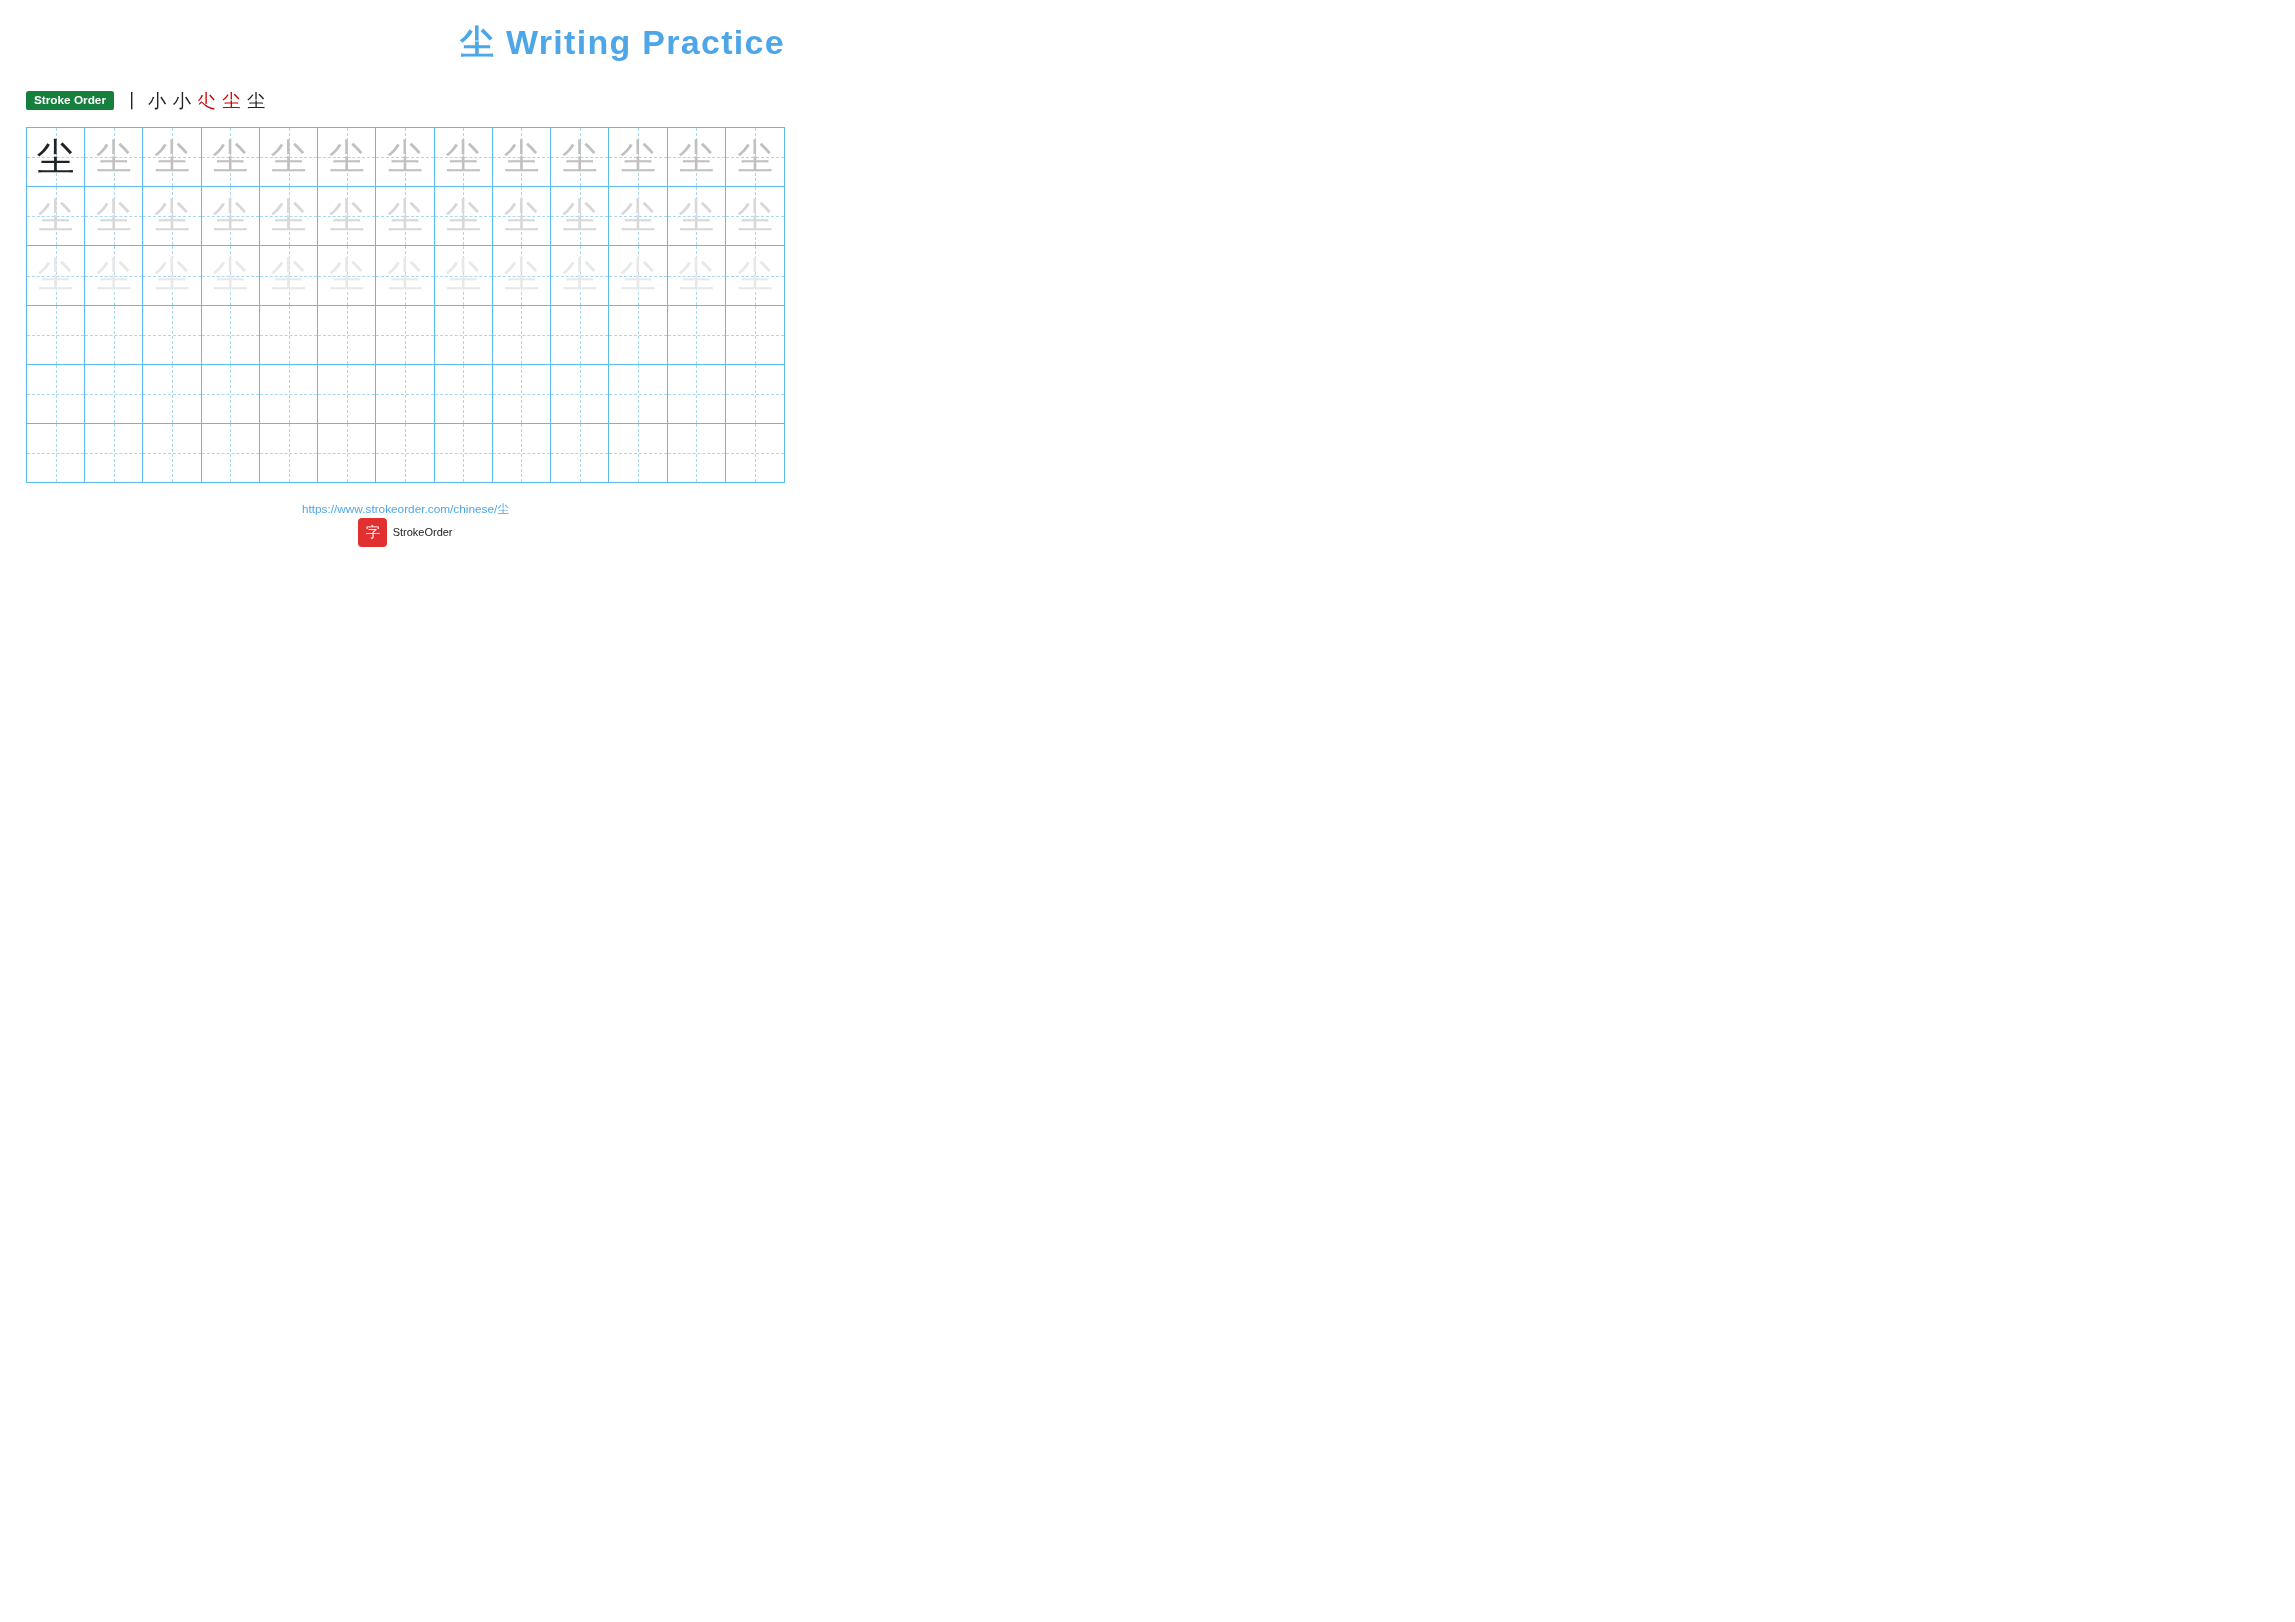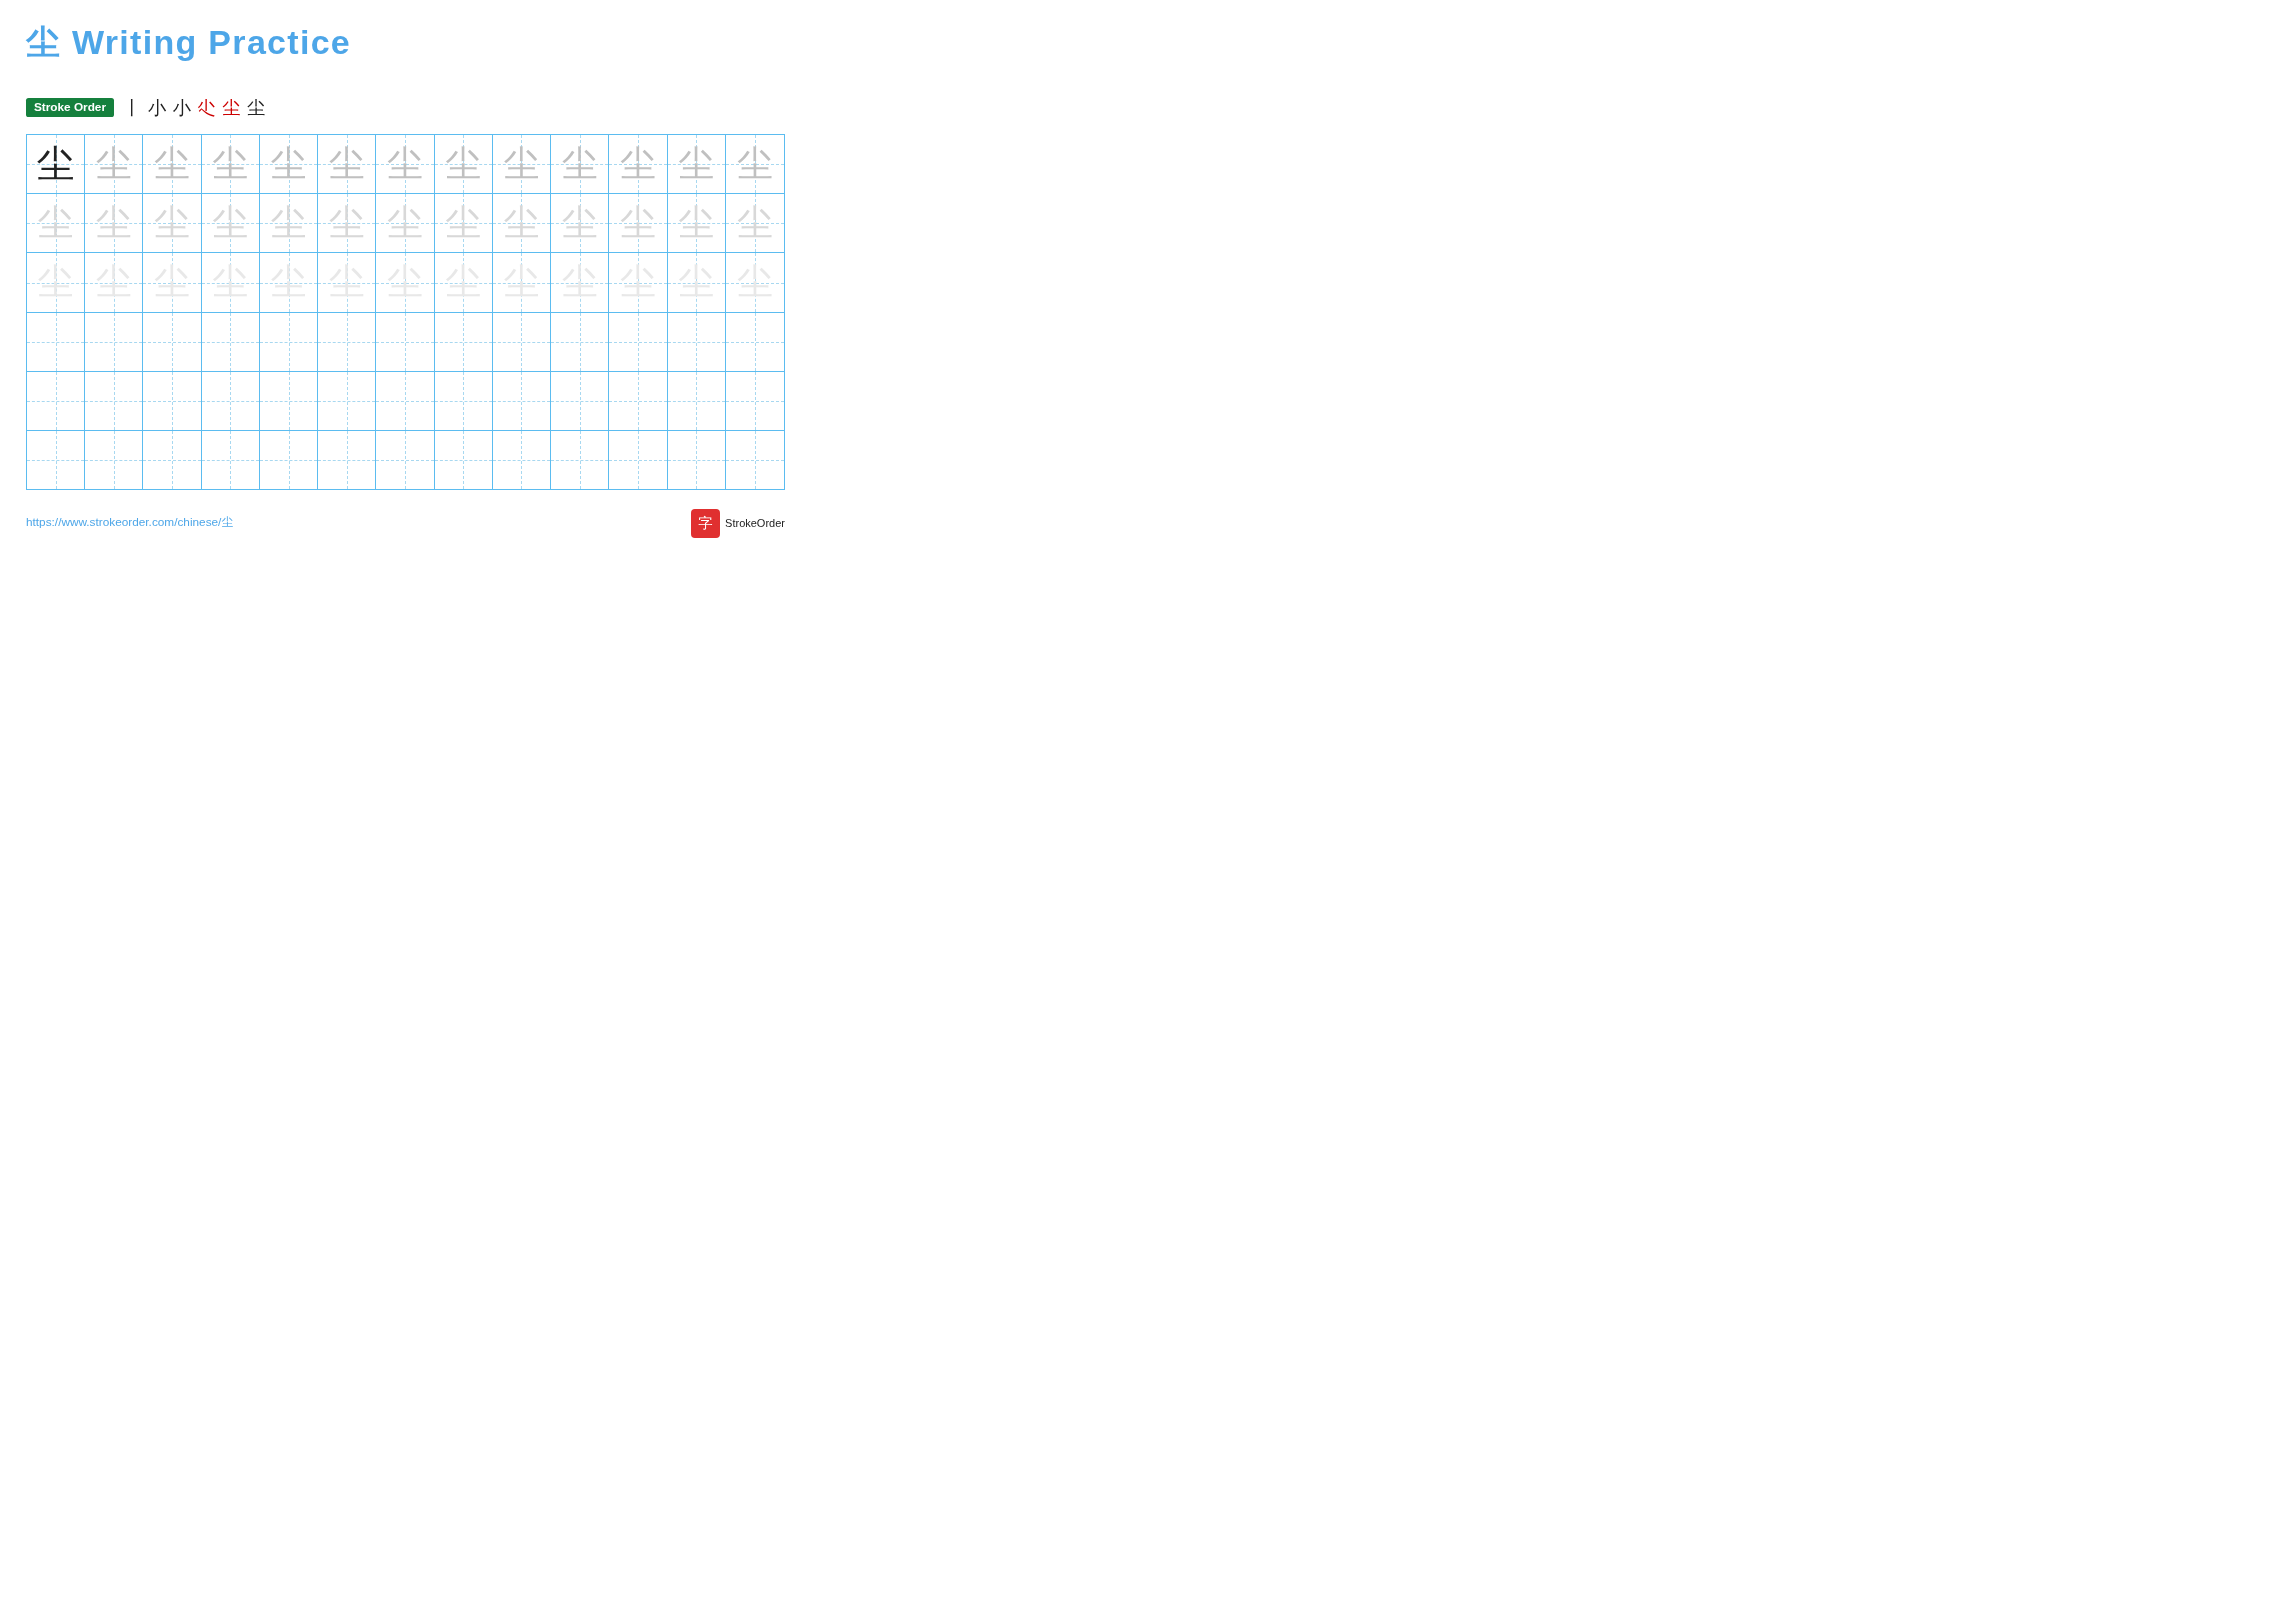--- a/index.html
+++ b/index.html
@@ -7,22 +7,22 @@
       background: #fff;
       font-family: Arial, sans-serif;
       width: 811px;
       min-height: 574px;
       padding: 19.6px 26px;
       position: relative;
     }
 
     
     .title-area {
-      text-align: left;
-      margin-bottom: 29px;
+      text-align: right;
+      margin-bottom: 22px;
     }
     .title-area h1 {
       font-size: 34px;
       font-weight: bold;
       color: #4da6e8;
       letter-spacing: 1.3px;
     }
 
     
     .stroke-order-row {
@@ -121,20 +121,21 @@
       color: #e8e8e8;
       font-size: 36px;
     }
 
     
     .footer {
       display: flex;
       justify-content: space-between;
       align-items: center;
       margin-top: 18.3px;
+      flex-direction: column;
     }
     .footer-url {
       color: #4da6e8;
       font-size: 11.8px;
       text-decoration: none;
     }
     .footer-logo {
       display: flex;
       align-items: center;
       gap: 5.2px;

